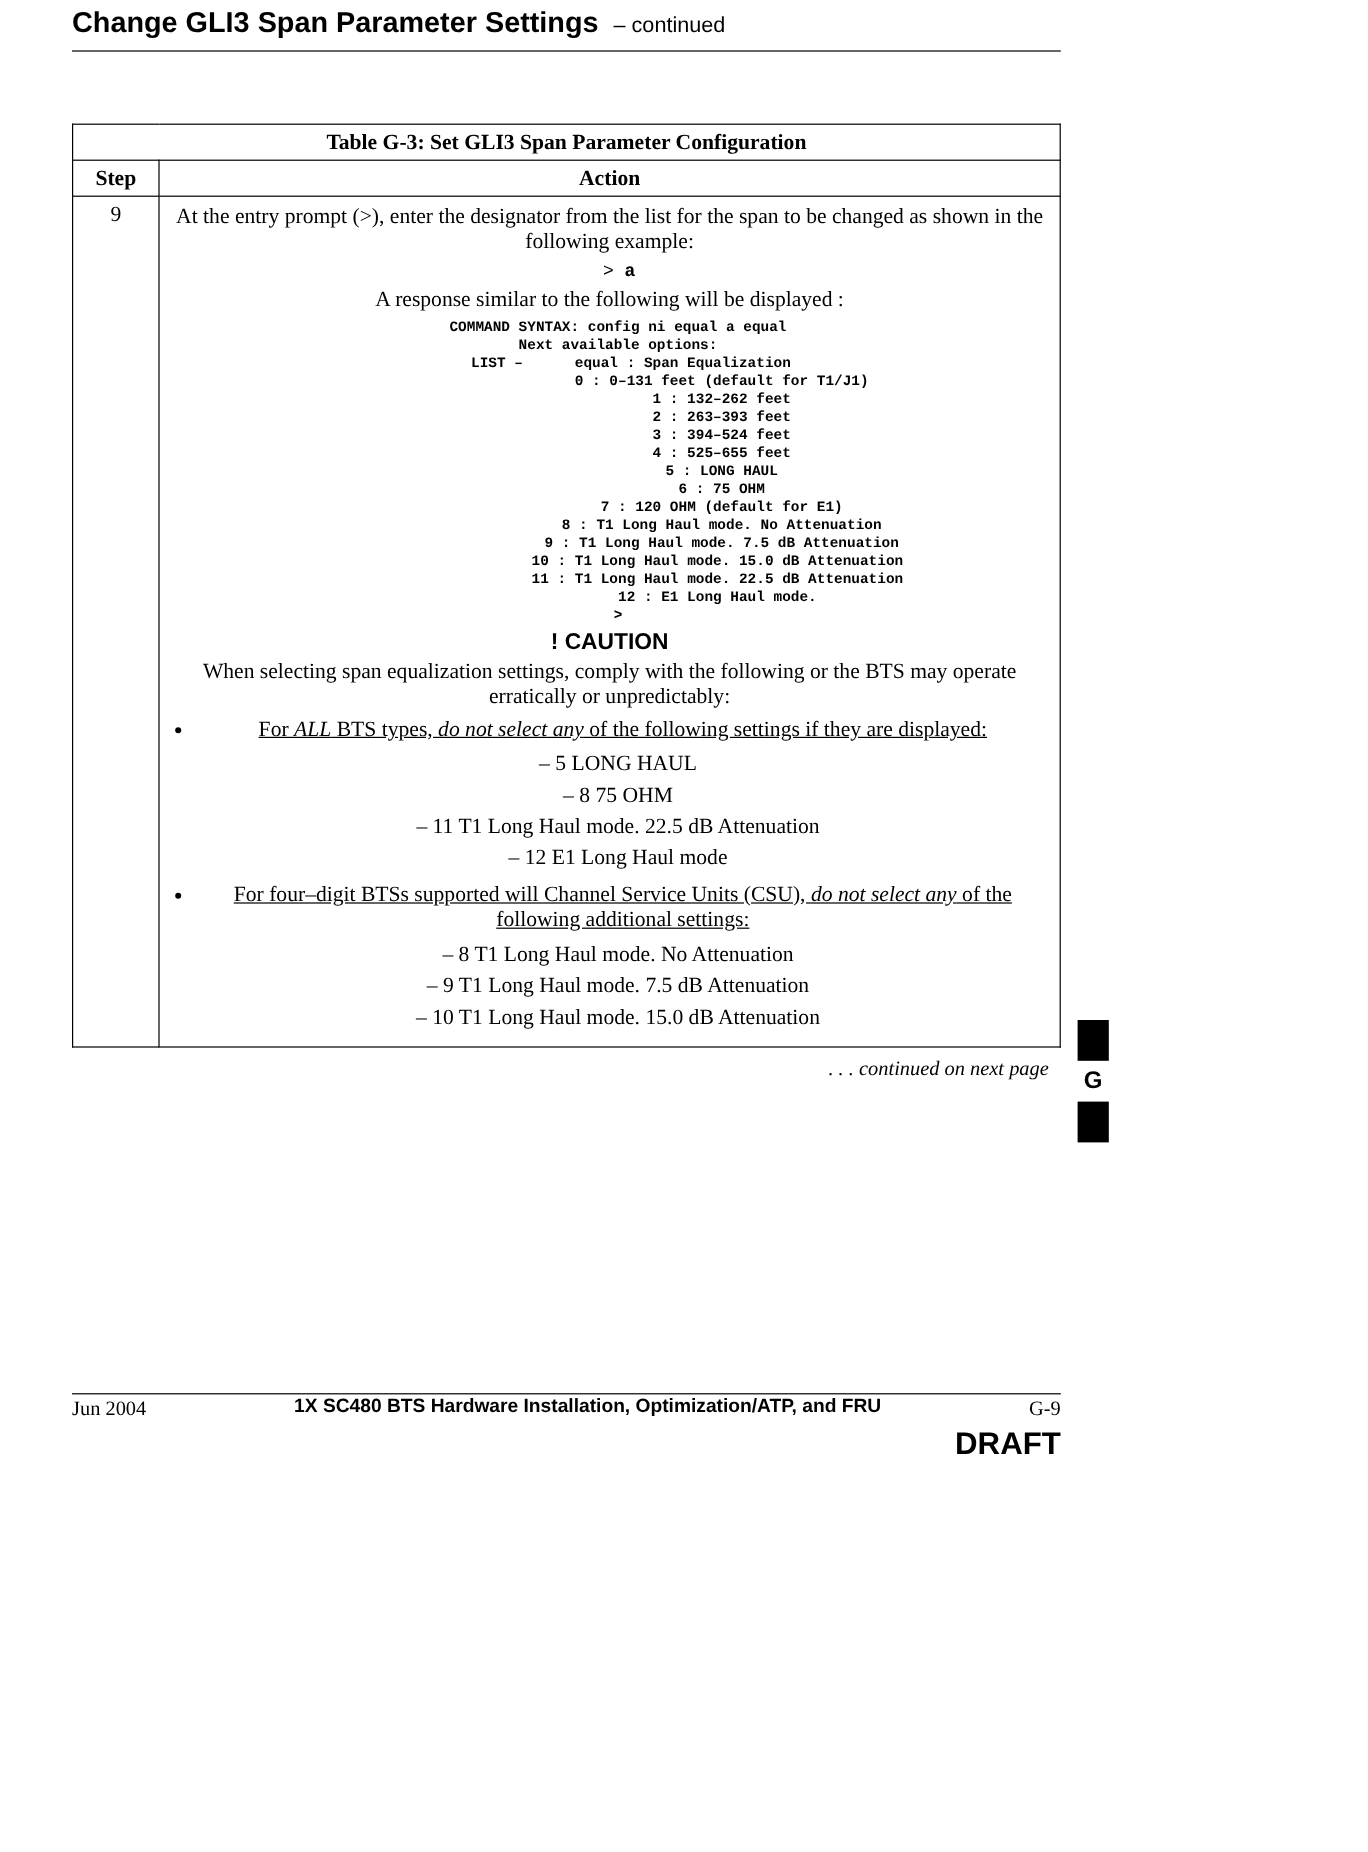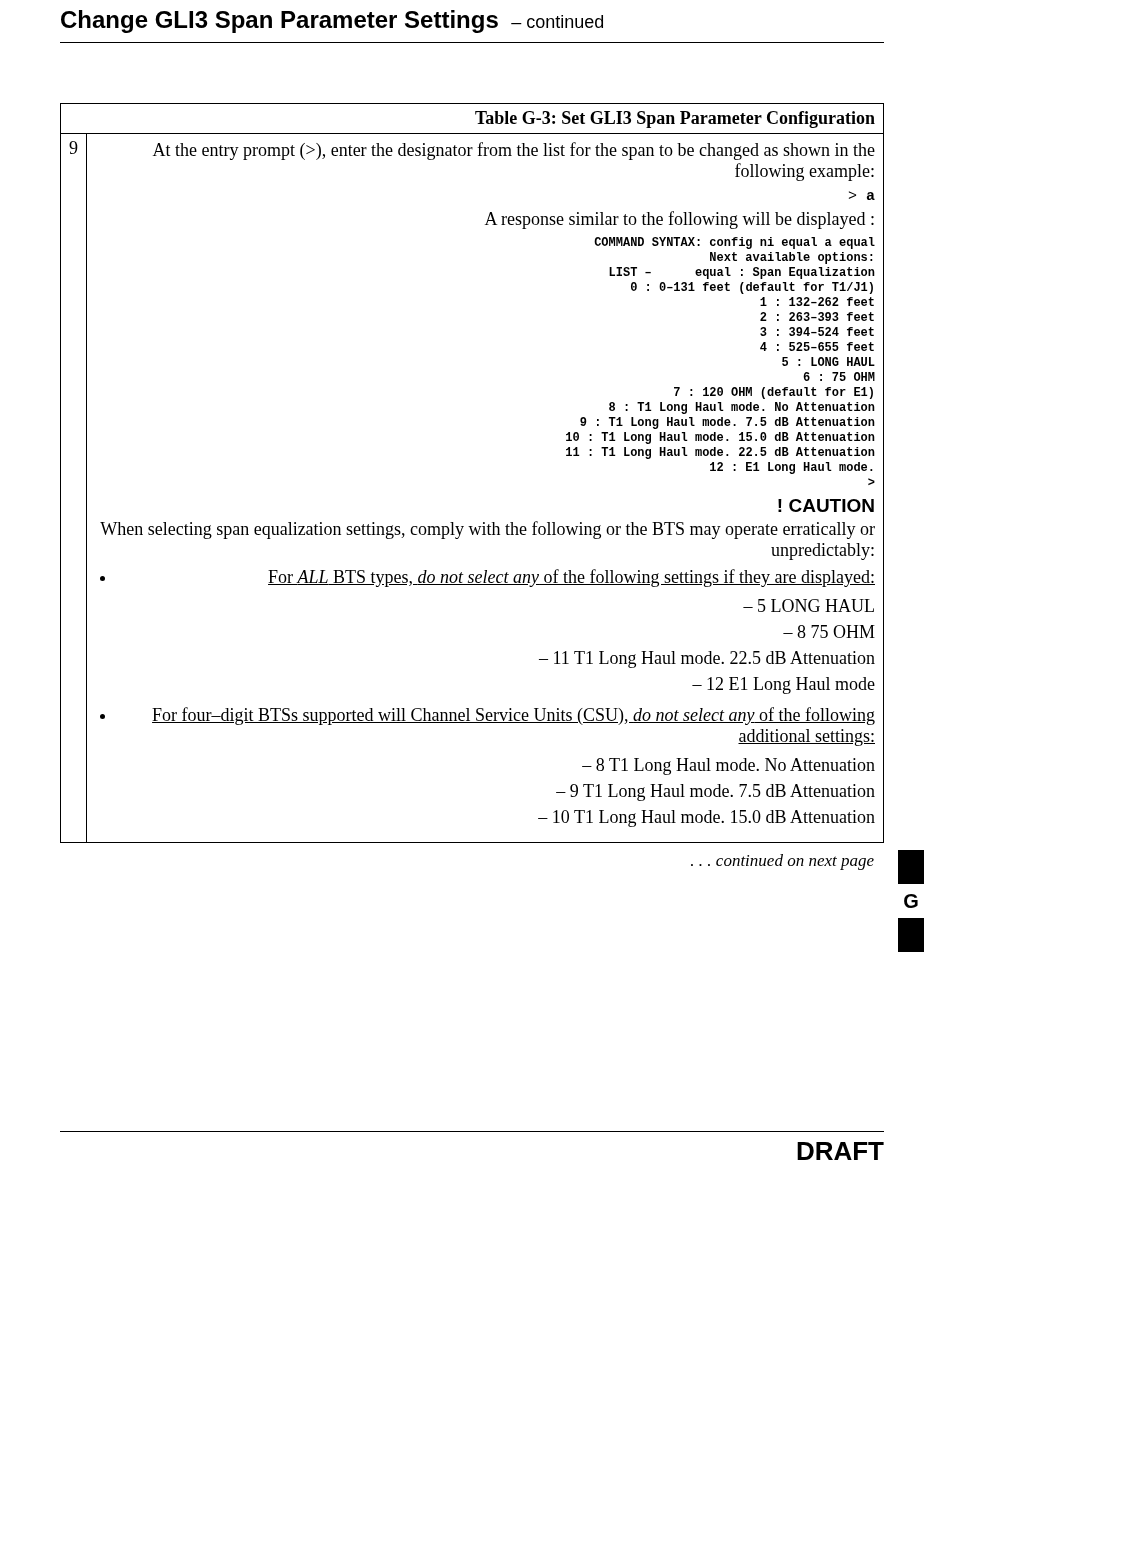--- a/index.html
+++ b/index.html
@@ -35,21 +35,21 @@
   table.main {
     width: 100%;
     border-collapse: collapse;
     margin-top: 60px;
     border: 1.5px solid #000;
   }
   table.main th, table.main td {
     border: 1.5px solid #000;
     padding: 4px 8px;
     vertical-align: top;
-    text-align: right;
+    text-align: center;
     margin-left: 24px;
   }
   .tbl-title {
     text-align: center;
     padding: 4px;
     font-size: 18px;
   }
   .tbl-title b { font-weight: bold; }
   .col-step {
     width: 55px;
@@ -141,20 +141,24 @@
     <div class="side-label">G</div>
     <div class="side-block"></div>
   </div>
 
   <table class="main">
     <tbody>
         <tr>
       <th colspan="2" class="tbl-title">
         <b>Table G-3:</b><span> Set GLI3 Span Parameter Configuration</span>
       </th>
+    </tr>
+    <tr>
+      <th class="col-step">Step</th>
+      <th class="col-action-h">Action</th>
     </tr>
     <tr>
       <td class="step-cell">9</td>
       <td class="action-cell">
         <div class="para">At the entry prompt (&gt;), enter the designator from the list for the span to be changed as shown in the following example:</div>
         <div class="prompt">
           <span>&gt; </span><span class="bold">a</span>
         </div>
         <div class="para">A response similar to the following will be displayed :</div>
         <pre class="code">COMMAND SYNTAX: config ni equal a equal
@@ -197,14 +201,19 @@
           <li>9   T1 Long Haul mode.  7.5 dB Attenuation</li>
           <li>10  T1 Long Haul mode.  15.0 dB Attenuation</li>
         </ul>
       </td>
     </tr>
   </tbody>
     </table>
   <div class="continued">. . . continued on next page</div>
 
   <div class="footer-line"></div>
+  <div class="footer-row">
+    <div class="footer-left">Jun 2004</div>
+    <div class="footer-center">1X SC480 BTS Hardware Installation, Optimization/ATP, and FRU</div>
+    <div class="footer-right">G-9</div>
+  </div>
   <div class="draft">DRAFT</div>
 </div>
 
 </body></html>

